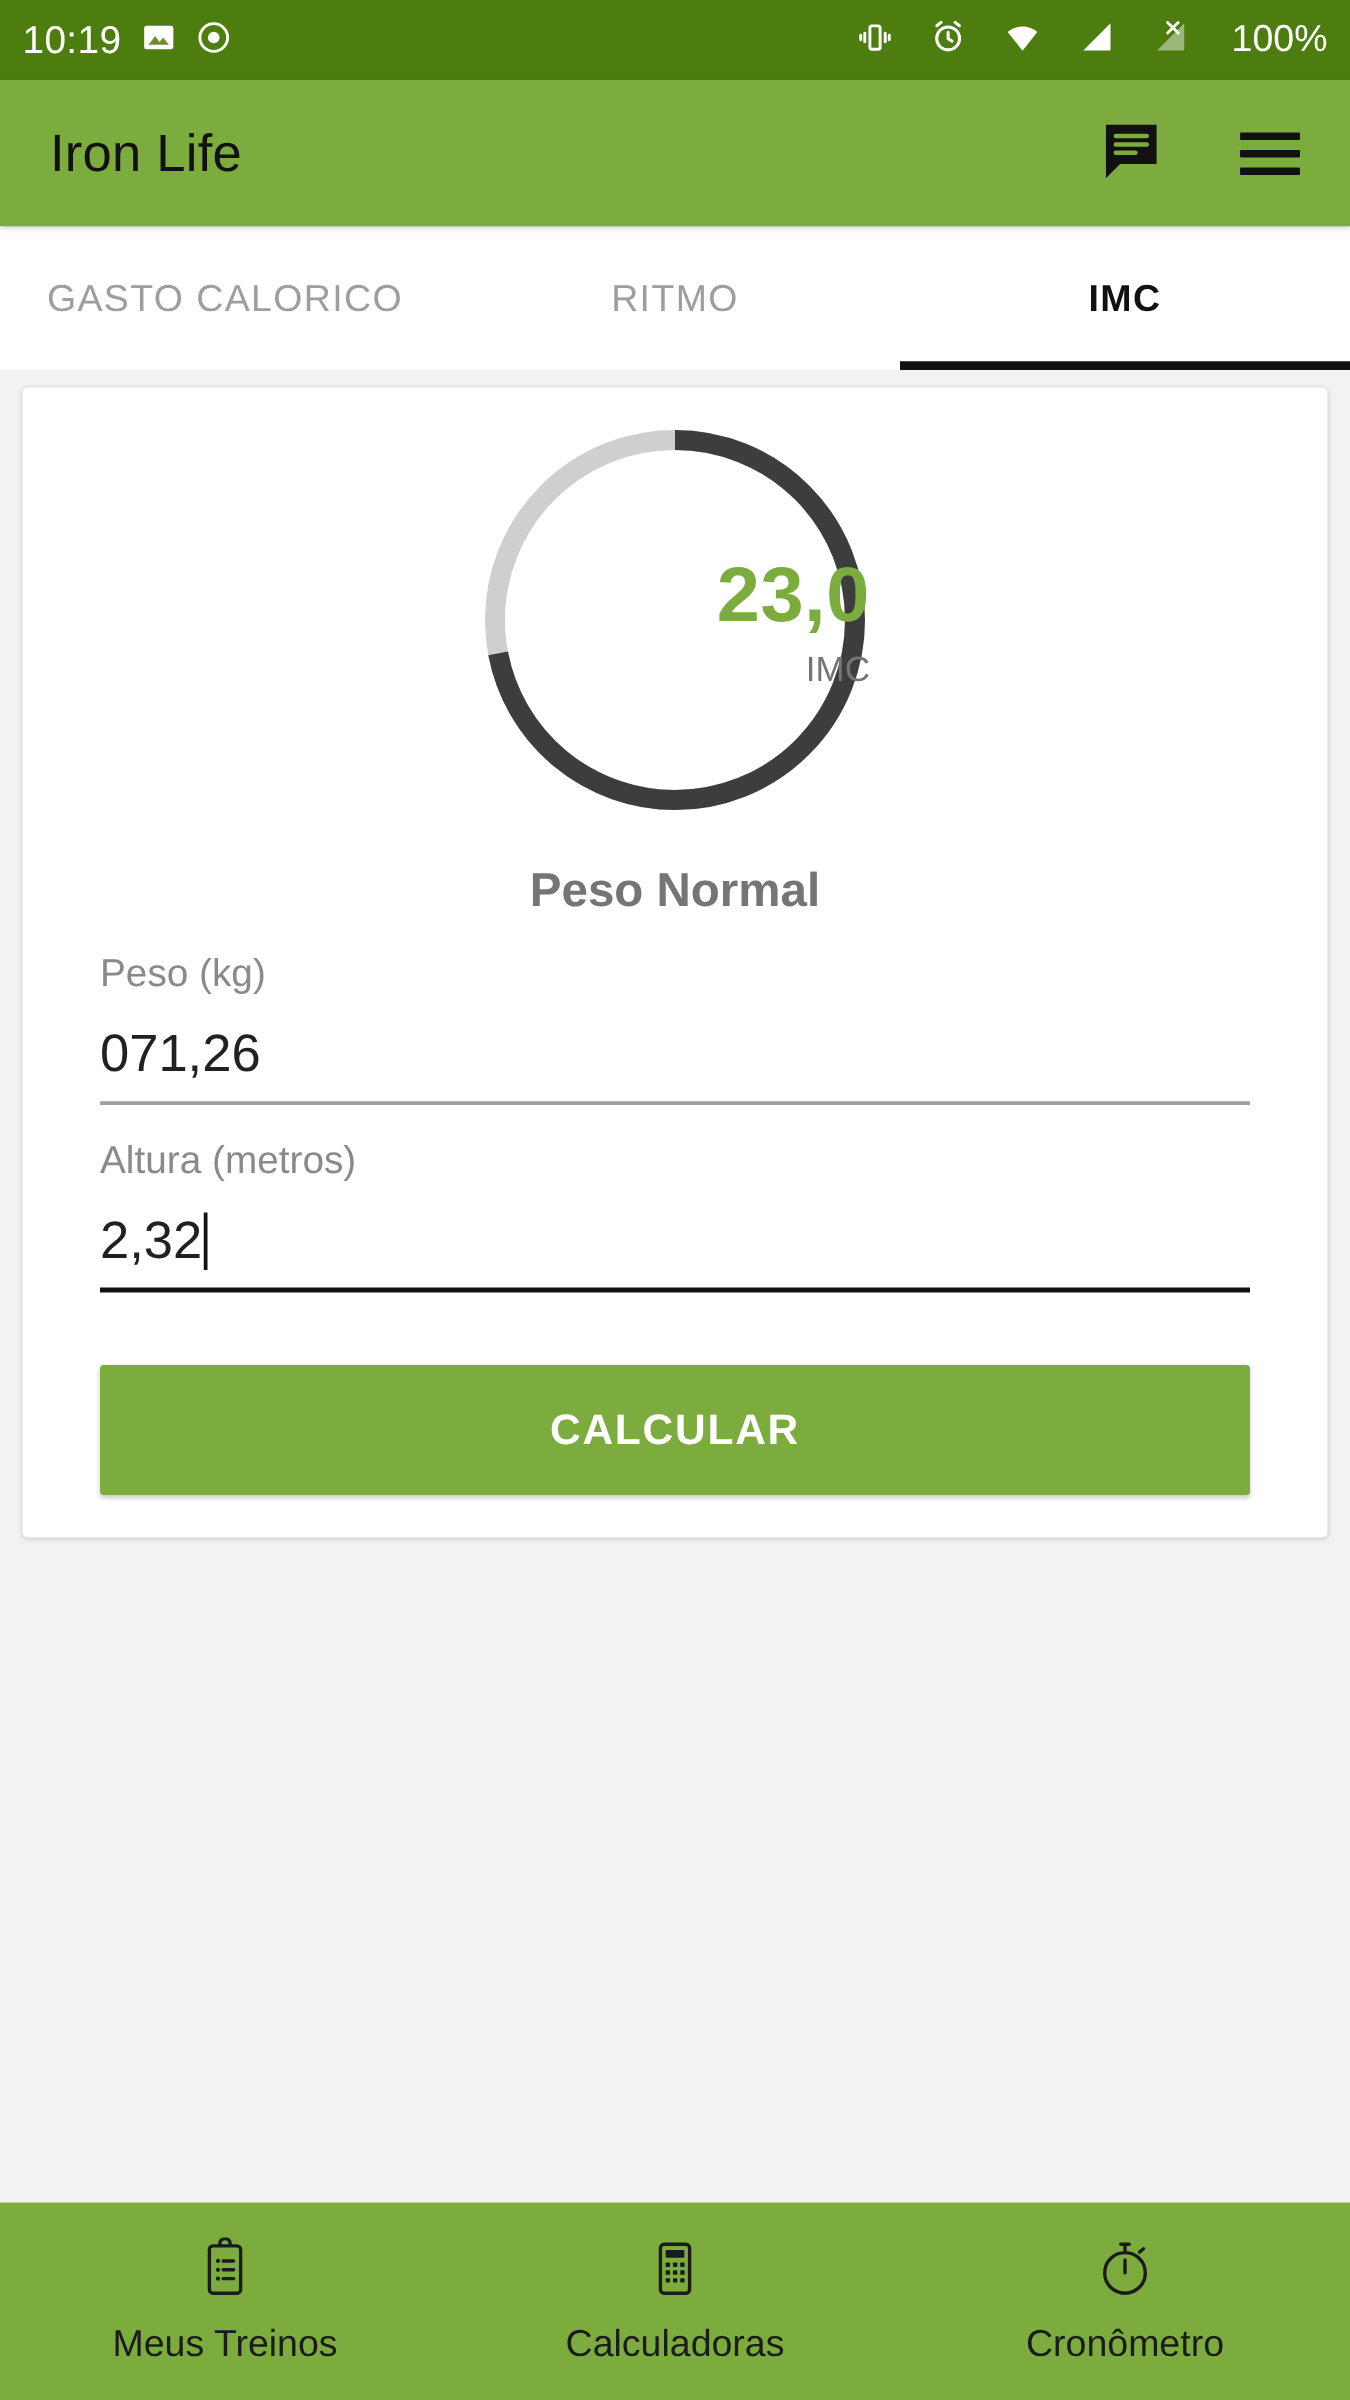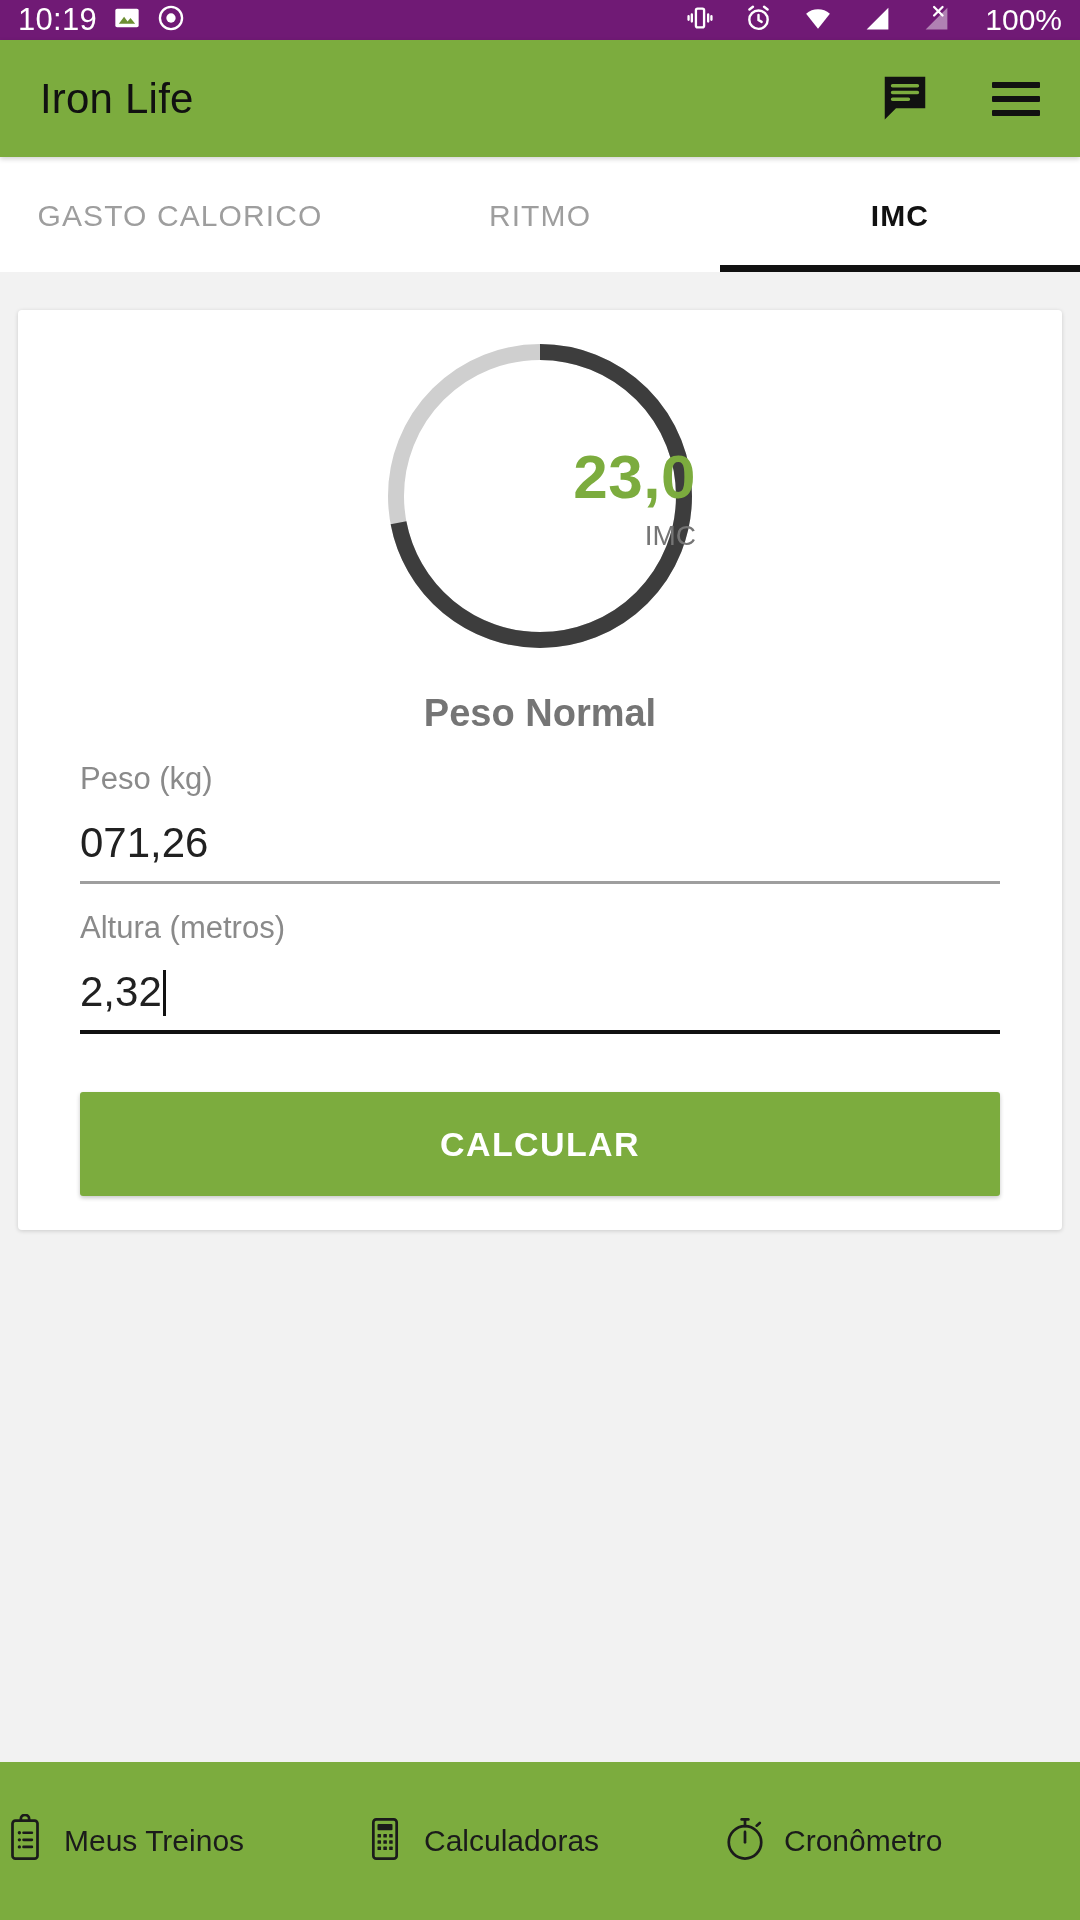--- a/index.html
+++ b/index.html
@@ -6,22 +6,22 @@
   html,body { width:1080px; height:1920px; }
   body {
     font-family: "Liberation Sans", sans-serif;
     background:#f2f2f2;
     overflow:hidden;
     position:relative;
   }
 
   
   .status-bar {
-    height:40px;
-    background:#701a75;
+    height:64px;
+    background:#4d7c0f;
     display:flex;
     align-items:center;
     padding:0 18px;
     color:#ffffff;
   }
   .status-left { display:flex; align-items:center; gap:16px; }
   .status-time { font-size:31px; font-weight:400; letter-spacing:0.3px; }
   .status-right { margin-left:auto; display:flex; align-items:center; gap:30px; }
   .status-battery { font-size:30px; font-weight:400; margin-left:4px; }
   .sicon { display:block; }
@@ -175,20 +175,21 @@
     position:absolute;
     left:0; right:0; bottom:0;
     height:158px;
     background:#7cac3e;
     display:flex;
     align-items:center;
   }
   .nav-item {
     flex:1;
     display:flex;
+    flex-direction:column;
     align-items:center;
     justify-content:flex-start;
     gap:14px;
   }
   .nav-label { font-size:30px; color:#1b1b1b; }
 </style>
 </head>
 <body>
 
 <div class="status-bar">

